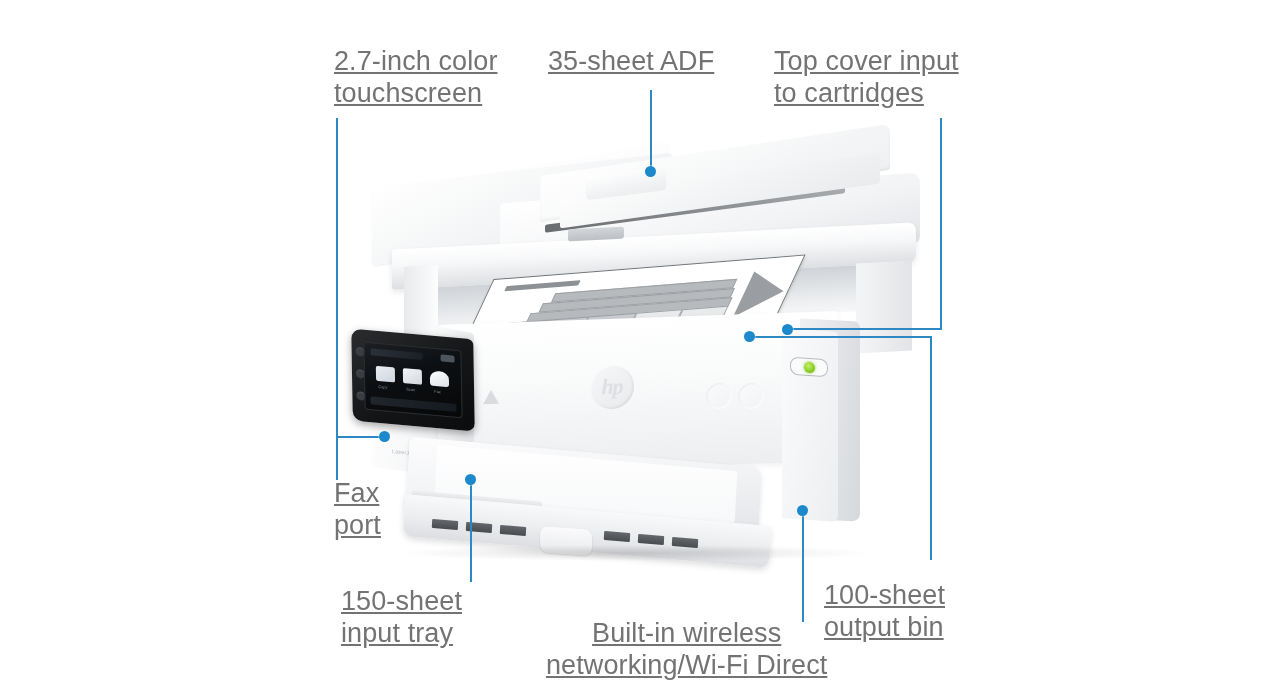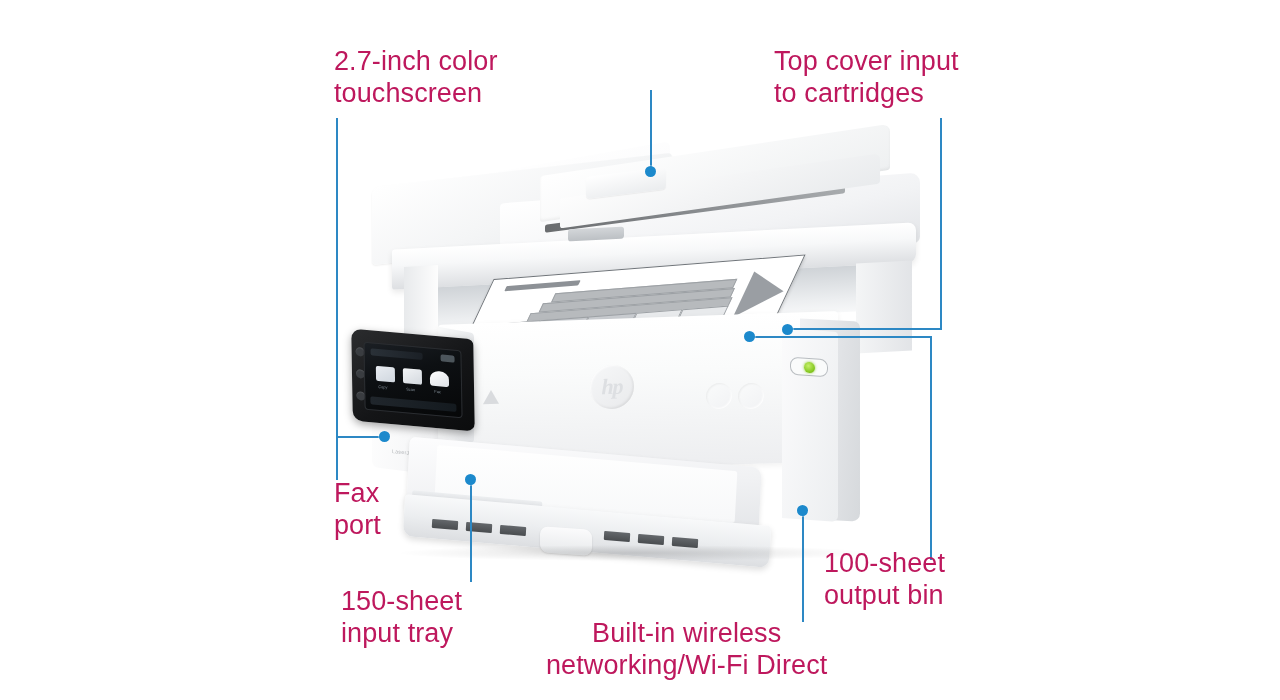--- a/index.html
+++ b/index.html
@@ -16,26 +16,27 @@
     position: relative;
     width: 1280px;
     height: 700px;
     background: #ffffff;
     overflow: hidden;
   }
 
   
   .callout {
     position: absolute;
-    color: #be185d;
+    color: #737373;
     font-size: 27px;
     line-height: 1.18;
     letter-spacing: 0.1px;
     white-space: pre-line;
     font-weight: 400;
+    text-decoration: underline;
   }
 
   
   .leader {
     position: absolute;
     background: #2d88c4;
   }
   .leader.v { width: 2px; }
   .leader.h { height: 2px; }
   .dot {
@@ -521,29 +522,30 @@
   <div class="leader v" style="left:802px; top:510px; height:112px;"></div>
   <div class="dot" style="left:797px; top:505px;"></div>
 
   <div class="leader v" style="left:930px; top:338px; height:222px;"></div>
   <div class="leader h" style="left:748px; top:336px; width:184px;"></div>
   <div class="dot" style="left:744px; top:331px;"></div>
 
   <div class="callout" style="left:334px; top:46px;">2.7-inch color
 touchscreen</div>
 
+  <div class="callout" style="left:548px; top:46px;">35-sheet ADF</div>
 
   <div class="callout" style="left:774px; top:46px;">Top cover input
 to cartridges</div>
 
   <div class="callout" style="left:334px; top:478px;">Fax
 port</div>
 
   <div class="callout" style="left:341px; top:586px;">150-sheet
 input tray</div>
 
   <div class="callout" style="left:546px; top:618px;text-align:center;">Built-in wireless
 networking/Wi-Fi Direct</div>
 
-  <div class="callout" style="left:824px; top:548px;">100-sheet
+  <div class="callout" style="left:824px; top:580px;">100-sheet
 output bin</div>
 
 </div>
 
 </body></html>

